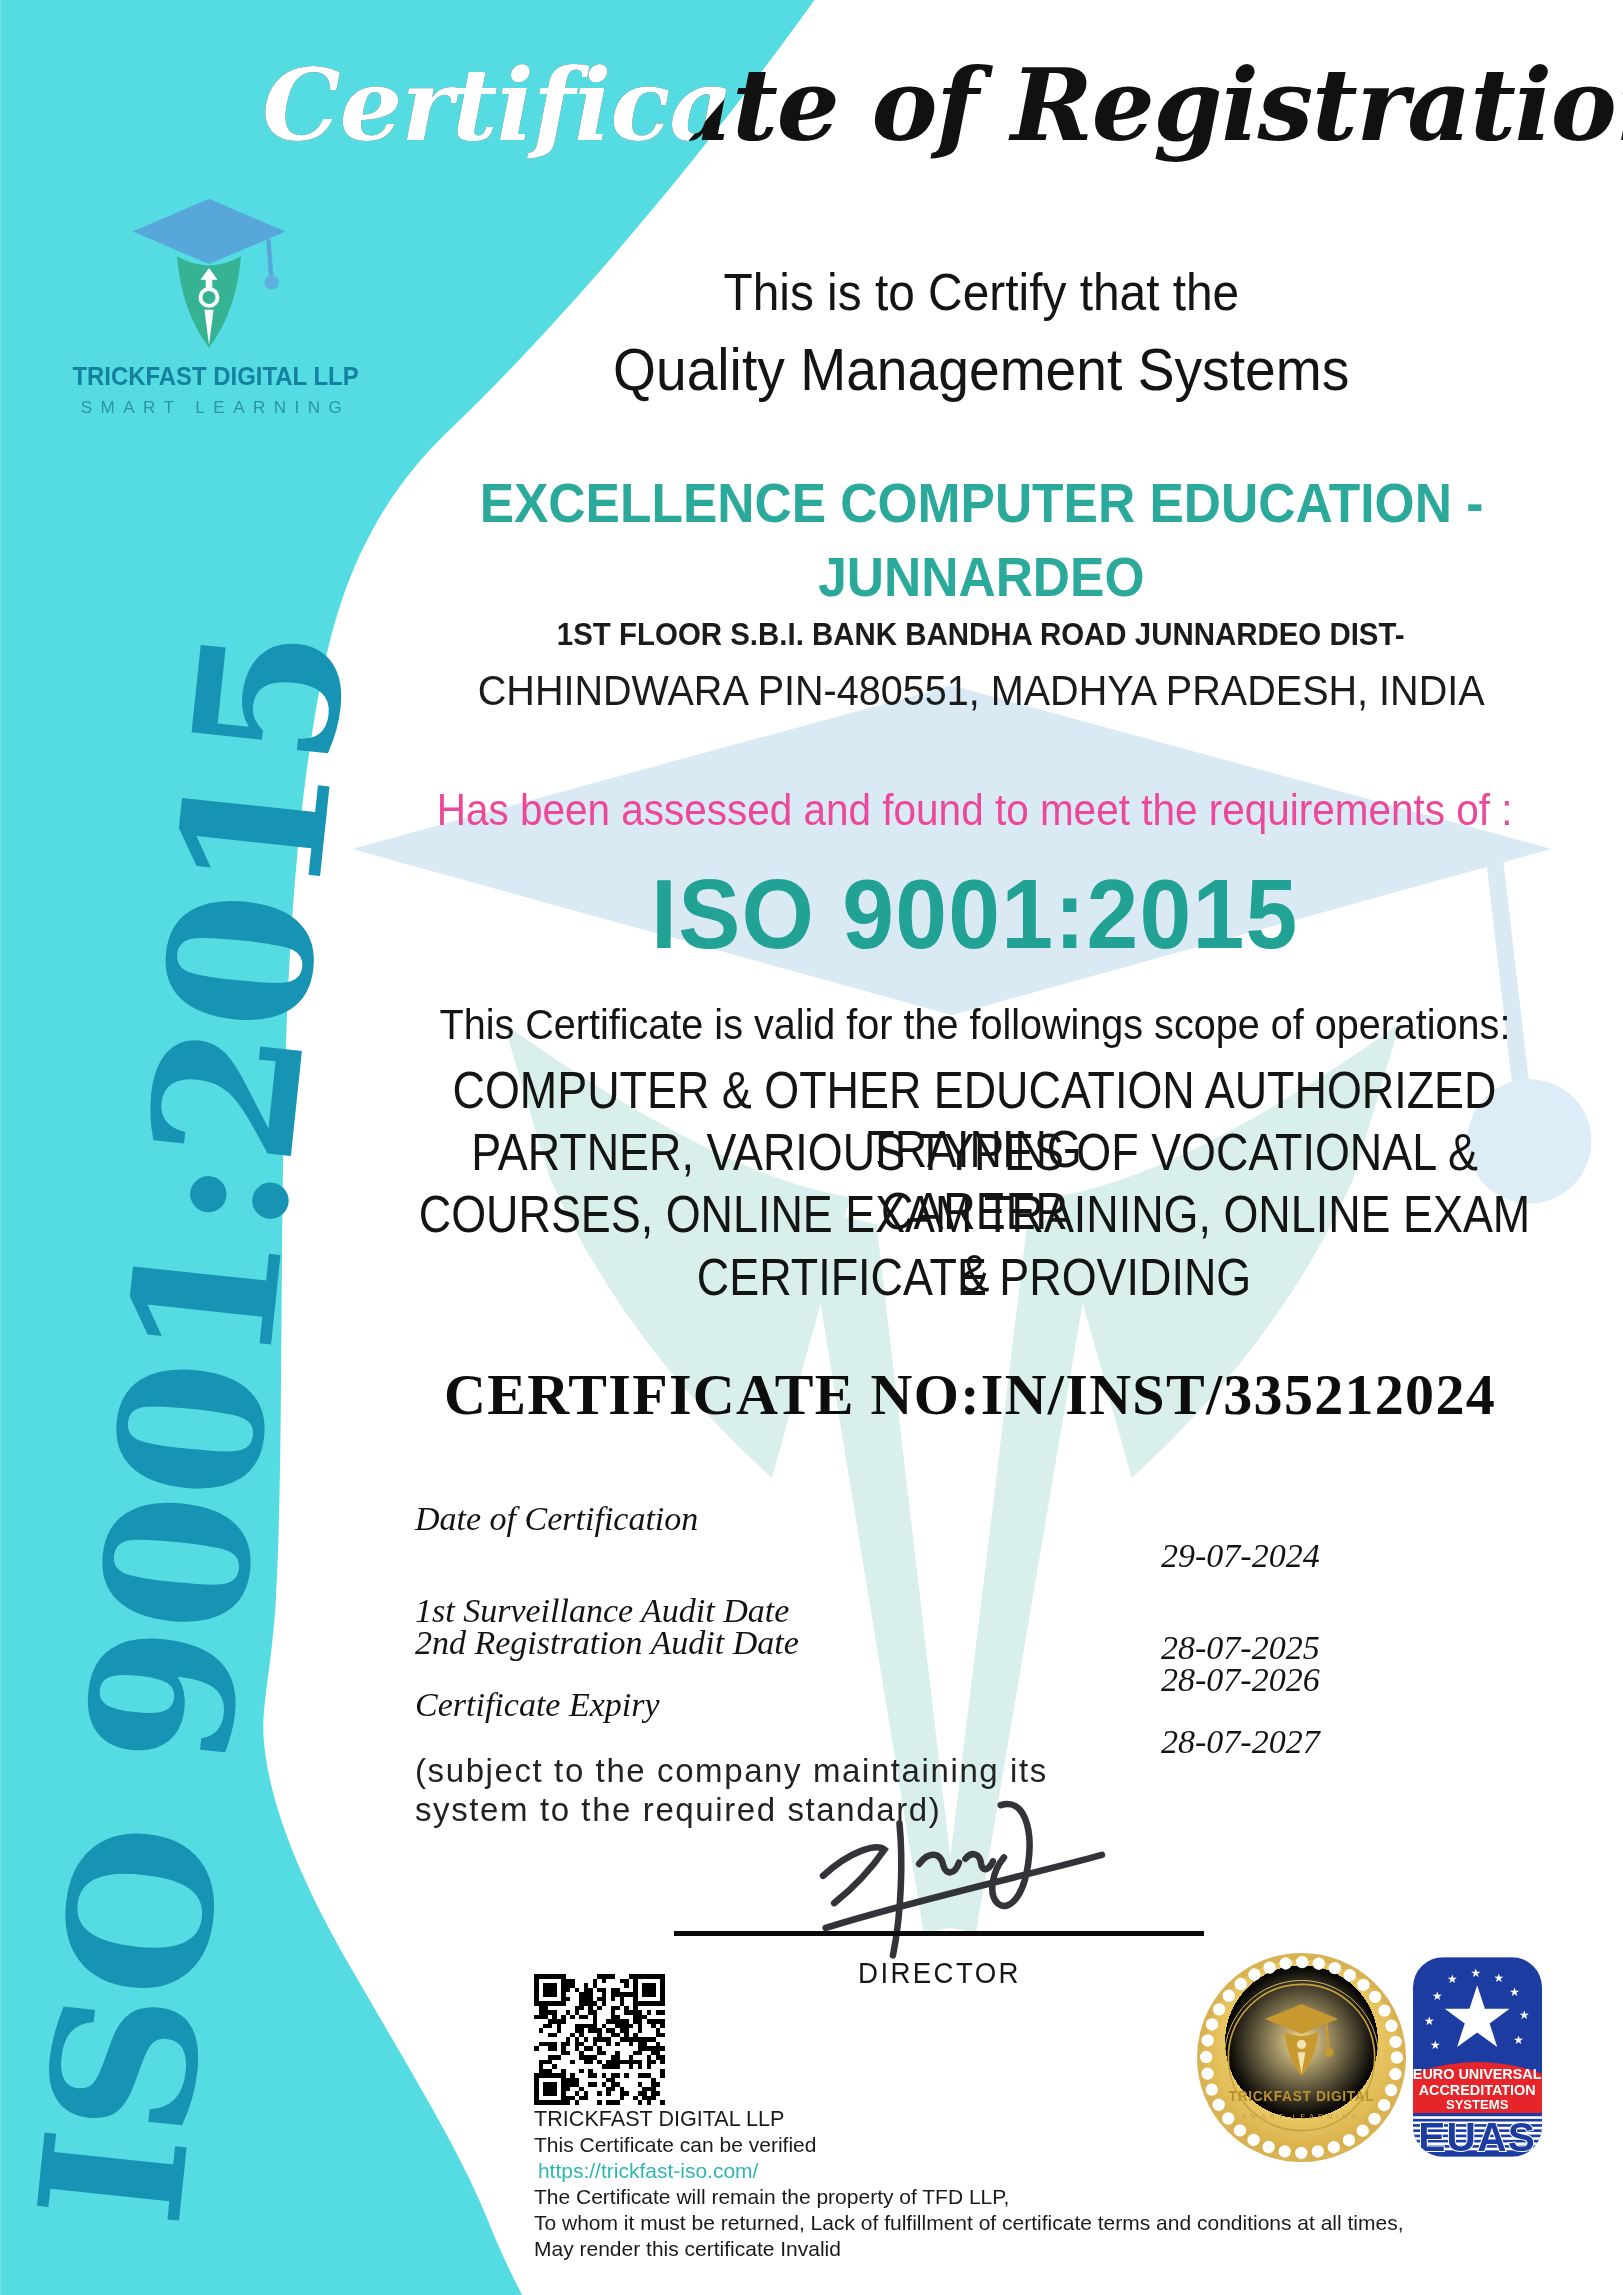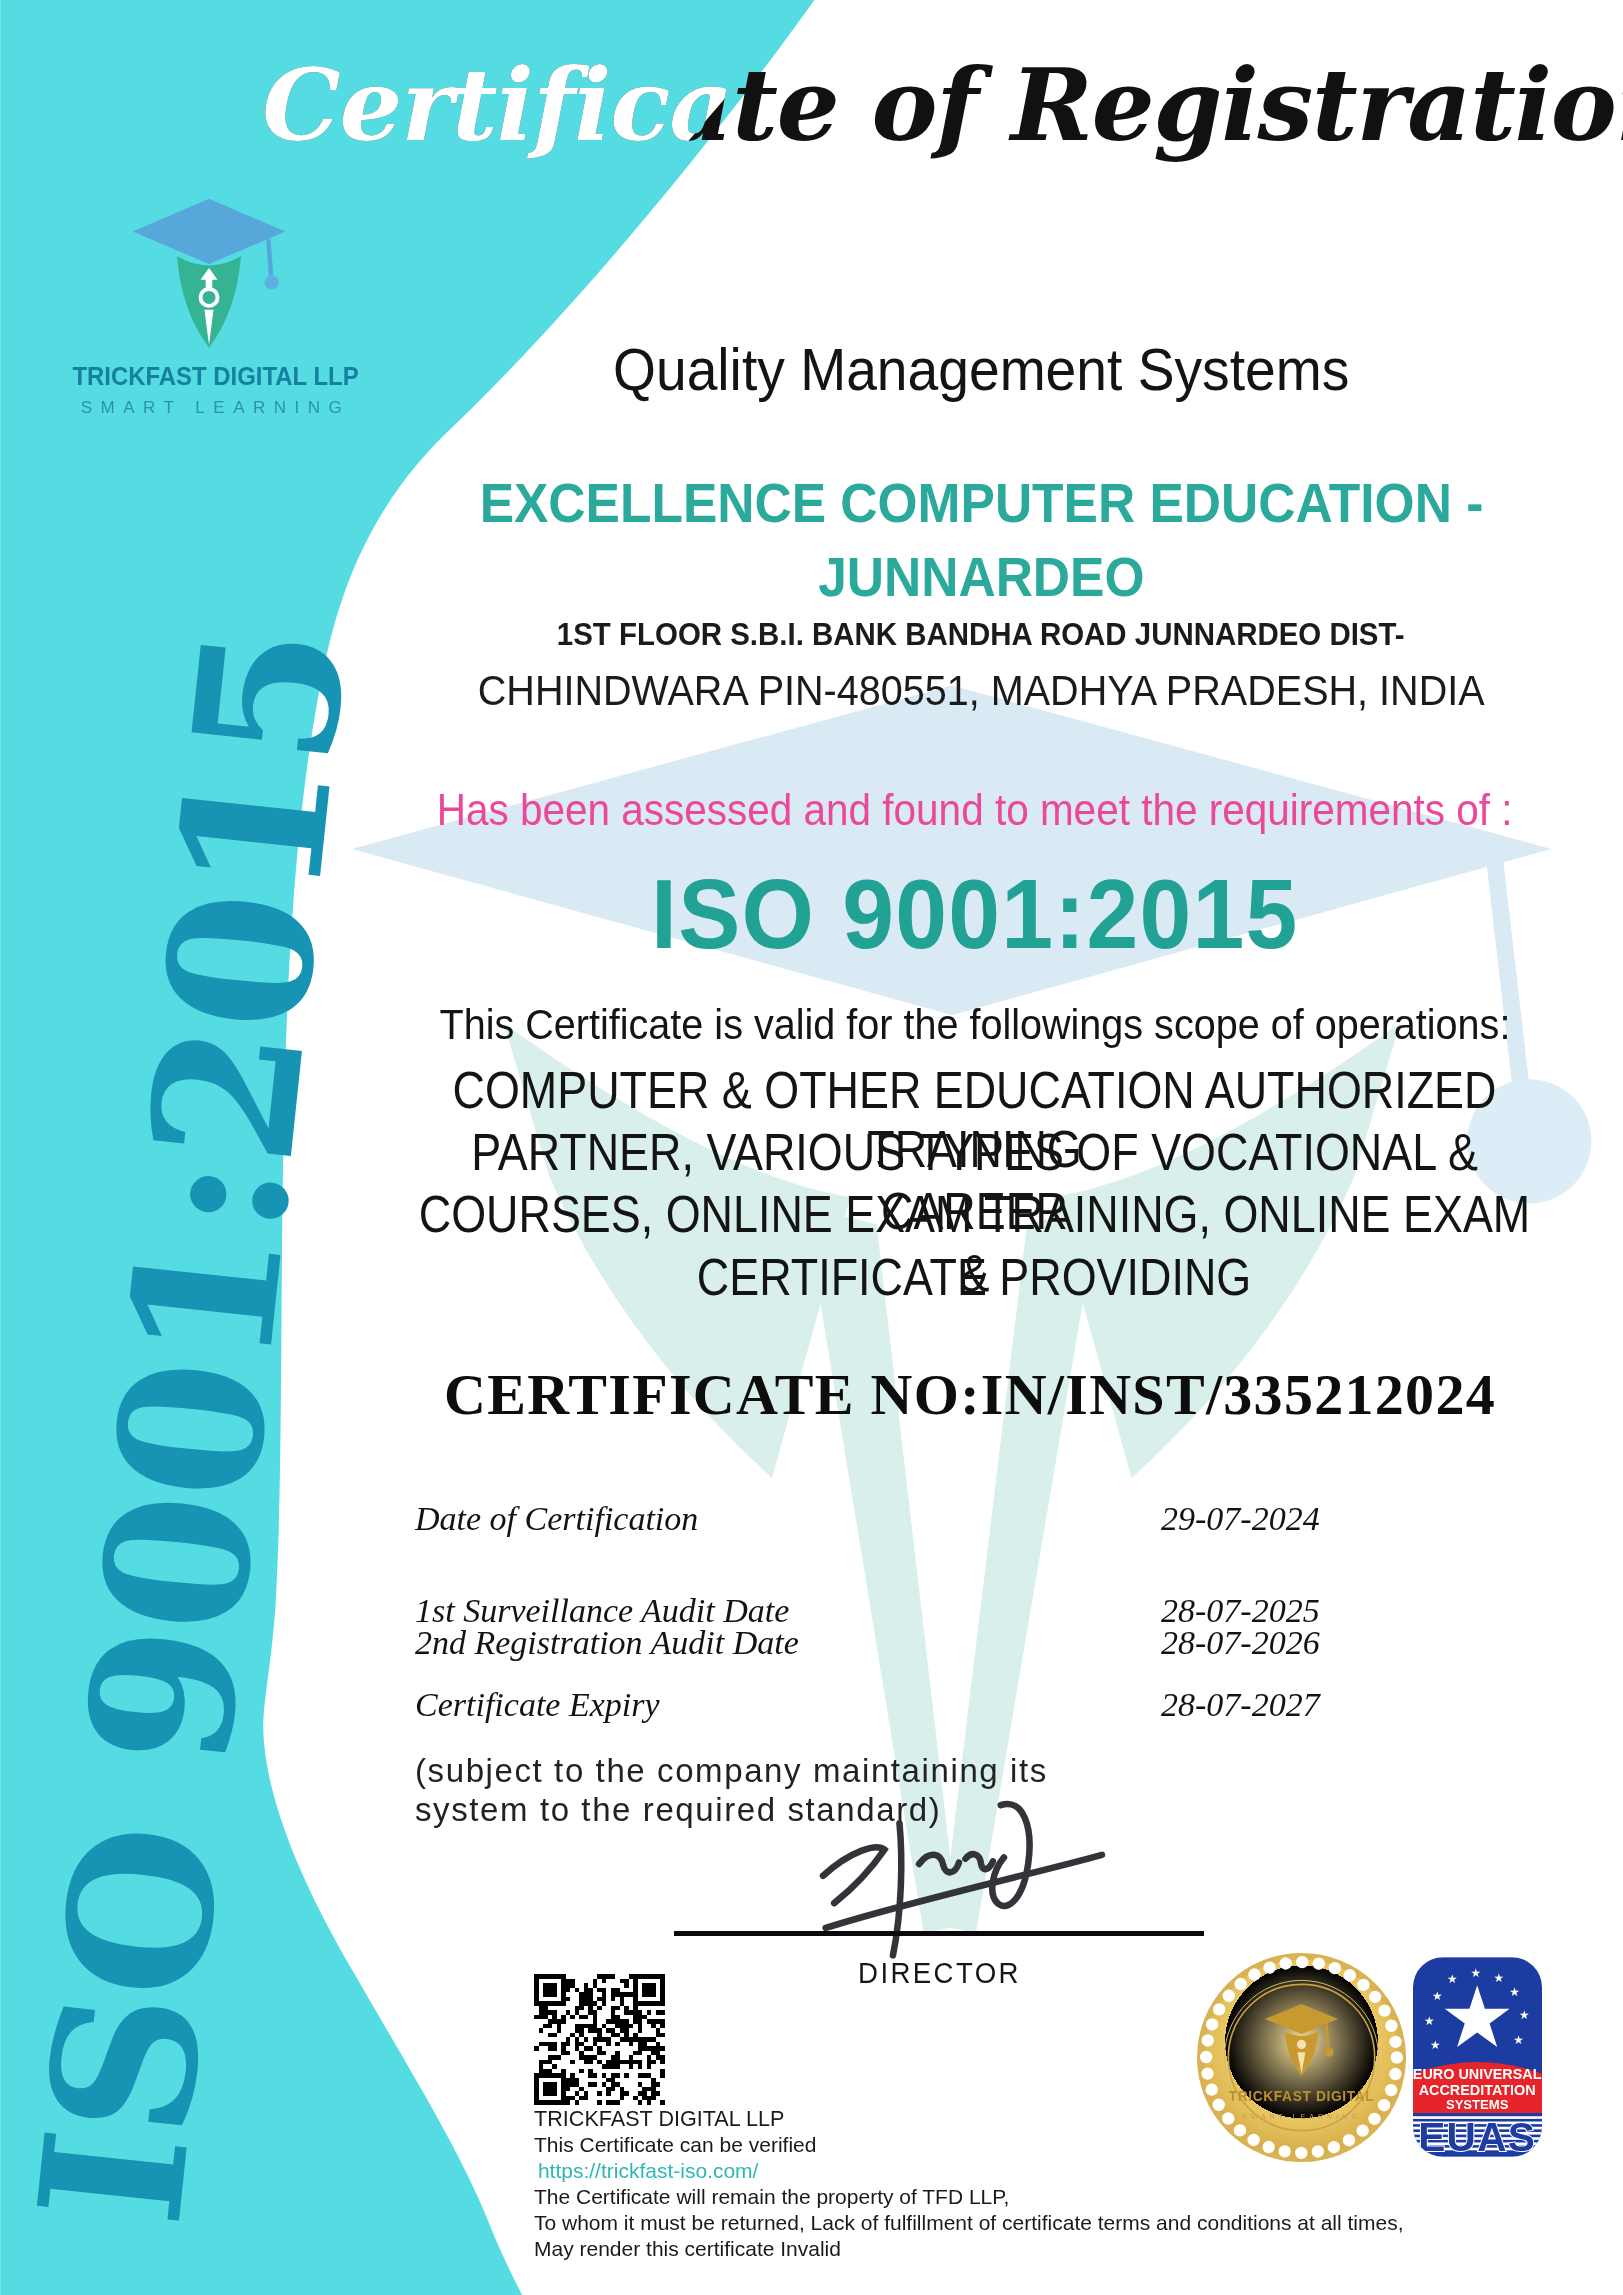--- a/index.html
+++ b/index.html
@@ -27,21 +27,21 @@
   .addr{left:366px;top:616px;width:1230px;font-size:32px;color:#1b1b1b;font-weight:bold;}
   .addr2{left:366px;top:666px;width:1230px;font-size:43px;color:#1b1b1b;}
   .lead{left:327px;top:785px;width:1295px;font-size:44px;color:#ec4899;}
   .isobig{left:327px;top:858px;width:1295px;font-size:98px;font-weight:700;letter-spacing:1.3px;color:#21a295;}
   .scopeintro{left:327px;top:1000px;width:1295px;font-size:43px;color:#141414;}
   .scope{left:327px;width:1295px;font-size:51px;color:#141414;}
   .certno{left:281px;top:1361px;width:1308px;font-family:"Liberation Serif", serif;
           font-weight:700;font-size:58px;letter-spacing:1.3px;color:#0d0d0d;padding-left:35px;}
   .drow{left:0;width:1623px;height:52px;font-family:"Liberation Serif", serif;font-size:34px;color:#131313;font-style:italic;}
   .dlabel{position:absolute;left:415px;}
-  .dvalue{position:absolute;left:1161px;}
+  .dvalue{position:absolute;left:1161px;margin-top:37px;}
   .note{left:415px;width:916px;font-size:33px;letter-spacing:1.6px;color:#222222;}
   .sigline{left:674px;top:1931px;width:530px;height:4.6px;background:#0a0a0a;}
   .director{left:674px;top:1956px;width:530px;text-align:center;font-size:30px;letter-spacing:2.6px;color:#161616;}
   .footer{left:534px;top:2106px;width:1060px;font-size:21px;color:#1a1a1a;line-height:26px;}
   .footer .fco{font-size:21.6px;}
   .footer a{color:#2fb7b3;text-decoration:none;padding-left:3.9px;}
   svg text{font-family:"Liberation Sans", sans-serif;}
 </style>
 </head>
 <body>
@@ -83,20 +83,22 @@
     <polygon fill="#ffffff" points="145,118 158,136 150,136 150,150 140,150 140,136 132,136"></polygon>
     <circle cx="145" cy="163" r="13" fill="none" stroke="#ffffff" stroke-width="6"></circle>
     <polygon fill="#ffffff" points="145,236 138,182 152,182"></polygon>
   </svg>
   <div class="abs logo-name">
     <span class="cond">TRICKFAST DIGITAL LLP</span></div>
   <div class="abs logo-tag">SMART LEARNING</div>
 
   <div class="abs side-iso">ISO 9001:2015</div>
 
+  <div class="abs ctr intro1">
+    <span class="cond">This is to Certify that  the</span></div>
   <div class="abs ctr intro2">
     <span class="cond">Quality Management Systems</span></div>
 
   <div class="abs ctr company">
     <span class="cond">EXCELLENCE COMPUTER EDUCATION -</span></div>
   <div class="abs ctr company2">
     <span class="cond">JUNNARDEO</span></div>
   <div class="abs ctr addr">
     <span class="cond">1ST FLOOR S.B.I. BANK BANDHA ROAD JUNNARDEO DIST-</span></div>
   <div class="abs ctr addr2">

